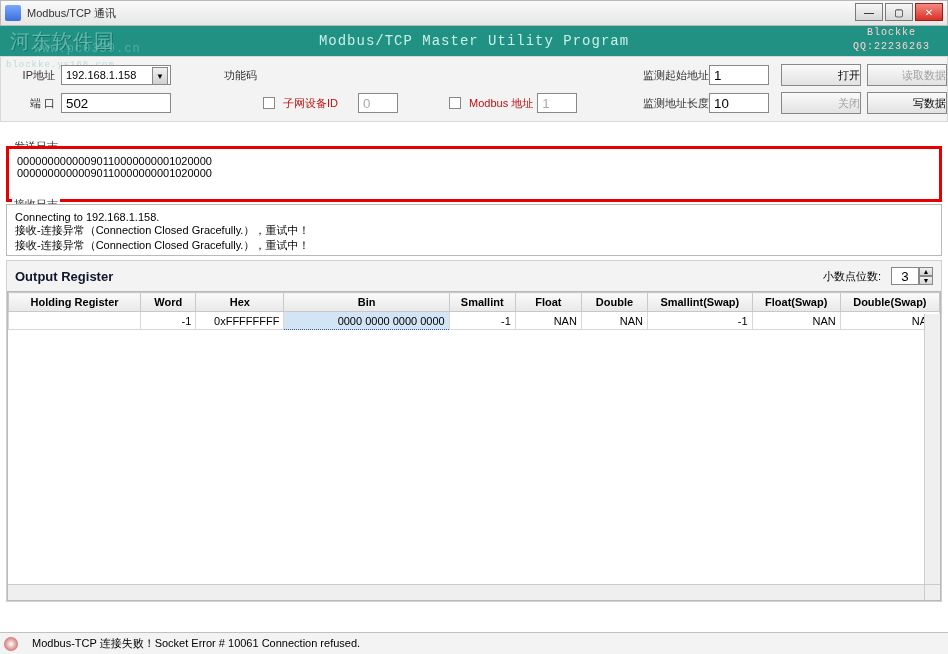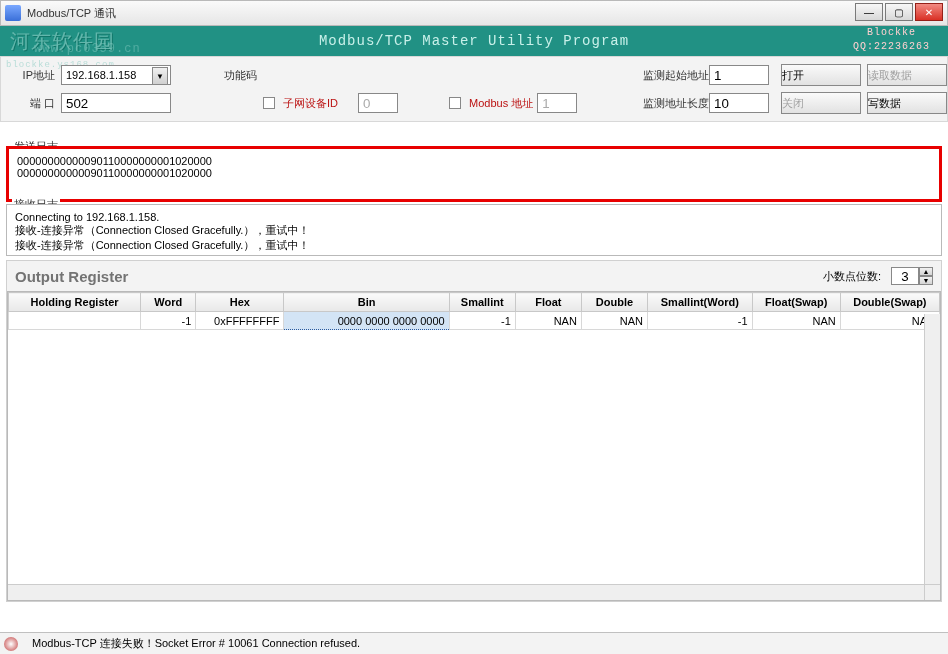--- a/index.html
+++ b/index.html
@@ -20,34 +20,34 @@
 .teal-right { position:absolute; right:18px; top:0; text-align:center; font-size:10px; color:#ffd0d0; line-height:14px; font-family: "Courier New", monospace; }
 
 
 .config { background:#f3f3f3; border:1px solid #d8d8d8; padding:6px 8px; display:grid; grid-template-columns: 46px 110px 80px 14px 160px 14px 100px 62px 60px 60px auto 80px 80px; grid-template-rows: 24px 24px; gap:4px 6px; align-items:center; }
 .lbl { text-align:right; color:#333; white-space:nowrap; }
 .lbl-red { color:#b11; }
 .inp { height:20px; border:1px solid #888; padding:1px 4px; background:#fff; }
 .combo { height:20px; border:1px solid #888; background:#fff; display:flex; align-items:center; padding:0 18px 0 4px; position:relative; }
 .combo::after { content:"▼"; position:absolute; right:2px; top:1px; width:14px; height:16px; background:linear-gradient(#f0f0f0,#d0d0d0); border:1px solid #888; font-size:8px; display:flex; align-items:center; justify-content:center; }
 .chk { width:12px; height:12px; border:1px solid #888; background:#fff; }
-.btn { height:22px; border:1px solid #888; background:linear-gradient(#fafafa,#e2e2e2); display:flex; align-items:center; justify-content:flex-start; }
+.btn { height:22px; border:1px solid #888; background:linear-gradient(#fafafa,#e2e2e2); display:flex; align-items:center; justify-content:flex-end; }
 .btn.disabled { color:#a0a0a0; }
 
 
 .logblock { margin:2px 6px; position:relative; }
 .logblock .legend { position:absolute; top:-7px; left:6px; background:#fff; padding:0 2px; font-size:11px; color:#333; }
 .logblock .box { border:1px solid #b9b9b9; background:#fff; padding:6px 8px; font-family:Tahoma, sans-serif; font-size:11px; white-space:pre; overflow:hidden; position:relative; }
 .logblock.send .box { height:56px; border: 3px solid #e80000; margin-top: 24px; }
 .logblock.recv .box { height:52px; }
 
 
 .out-panel { margin:4px 6px; border:1px solid #d0d0d0; }
 .out-head { height:30px; background:#f3f3f3; display:flex; align-items:center; padding:0 8px; gap:10px; }
-.out-title { font-weight:bold; font-size:15px; font-family:Verdana, sans-serif; color:#737373; flex:1; }
+.out-title { font-weight:bold; font-size:13px; font-family:Verdana, sans-serif; color:#0f172a; flex:1; }
 .spin { display:flex; align-items:center; }
 .spin input { width:28px; height:18px; border:1px solid #888; text-align:center; }
 .spin .spbtns { display:flex; flex-direction:column; }
 .spin .spbtn { width:14px; height:9px; border:1px solid #888; background:linear-gradient(#f0f0f0,#d4d4d4); font-size:7px; line-height:7px; text-align:center; }
 
 
 .tbl-wrap { position:relative; border:1px solid #b9b9b9; background:#fff; height:310px; }
 table { border-collapse:collapse; width:100%; table-layout:fixed; }
 th { background:linear-gradient(#fafafa,#e8e8e8); border:1px solid #c8c8c8; font-weight:bold; font-size:11px; padding:3px 4px; text-align:center; font-family:Verdana,sans-serif; white-space:nowrap; }
 td { border:1px solid #d8d8d8; padding:2px 4px; text-align:right; font-size:11px; height:18px; }
@@ -158,21 +158,21 @@
     <table>
       <thead>
           <tr id="thead-row">
             <th>Holding Register</th>
             <th>Word</th>
             <th>Hex</th>
             <th>Bin</th>
             <th>Smallint</th>
             <th>Float</th>
             <th>Double</th>
-            <th>Smallint(Word)</th>
+            <th>Smallint(Swap)</th>
             <th>Float(Swap)</th>
             <th>Double(Swap)</th>
           </tr>
         </thead>
       <tbody id="tbody">
           <tr>
             <td></td>
             <td>-1</td>
             <td>0xFFFFFFFF</td>
             <td class="sel">0000 0000 0000 0000</td>

